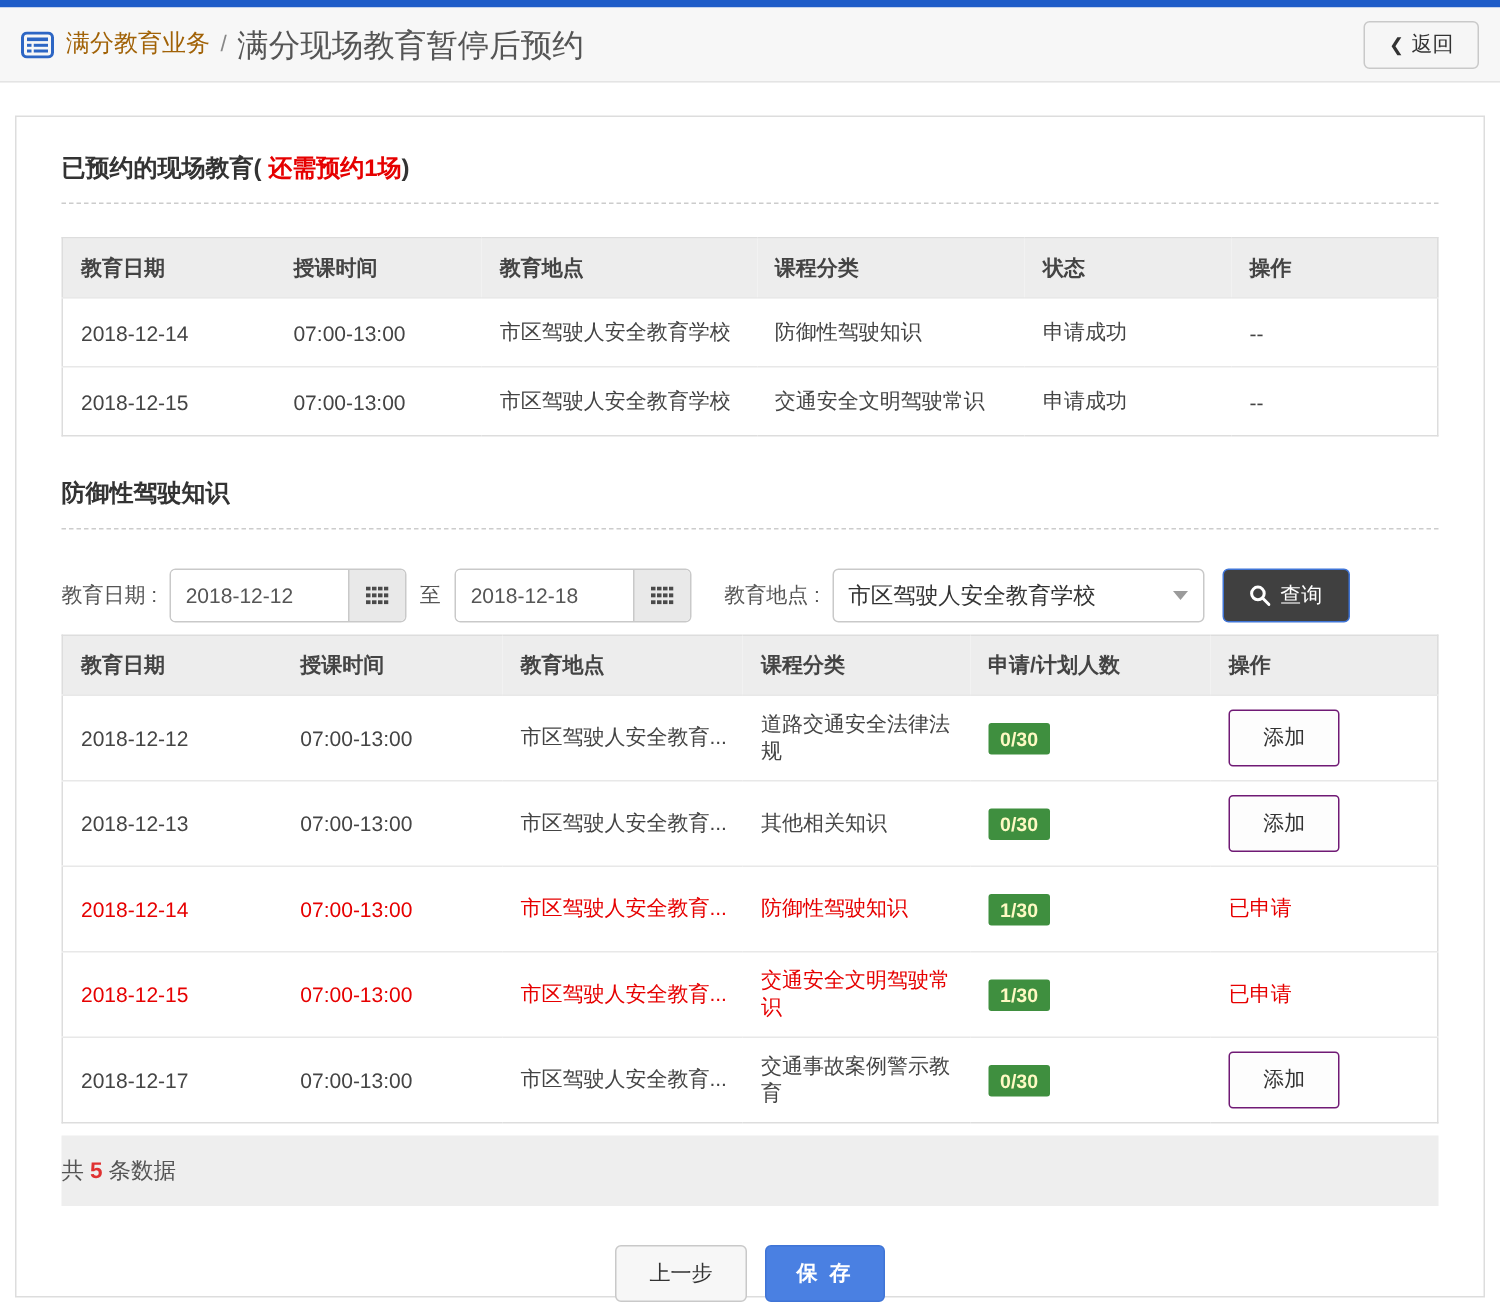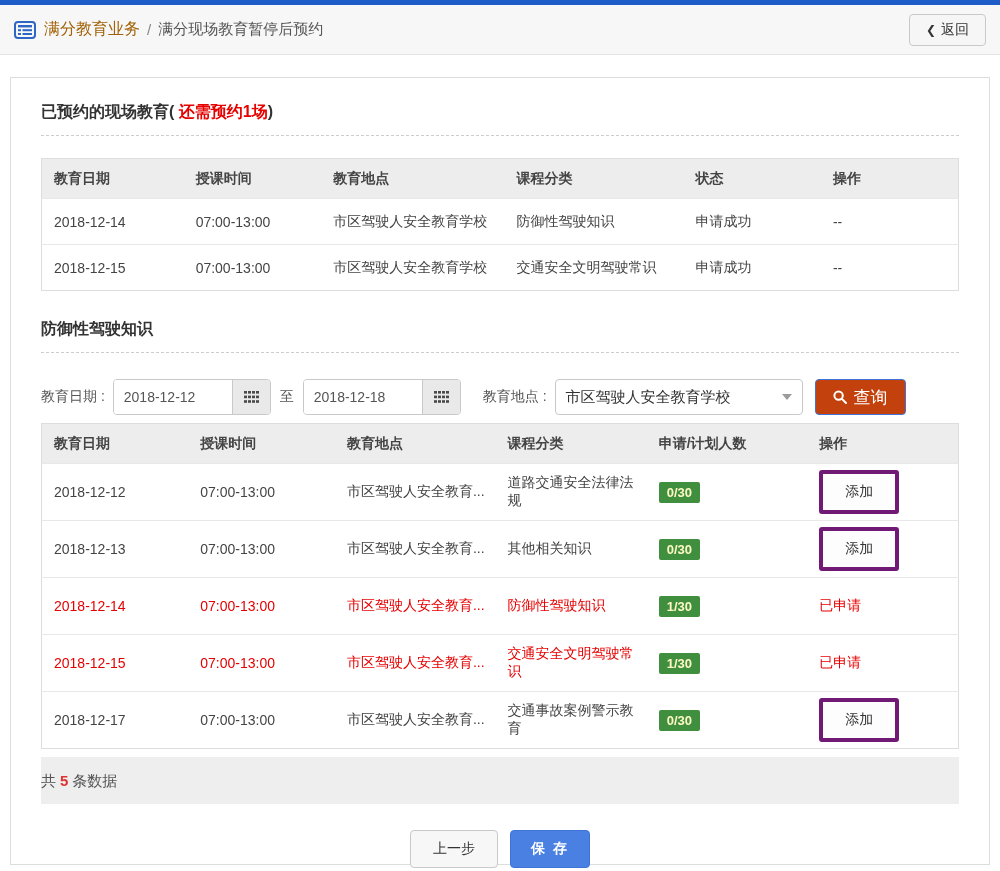--- a/index.html
+++ b/index.html
@@ -12,21 +12,21 @@
   }
   
   .topbar { height: 5px; background: #1e5cc8; }
   .appbar {
     height: 50px; background: #f7f7f7; border-bottom: 1px solid #e4e4e4;
     display: flex; align-items: center; padding: 0 14px;
   }
   .crumb-icon { display: inline-flex; margin-right: 8px; }
   .crumb-root { color: #a16207; font-size: 16px; text-decoration: none; cursor: pointer; }
   .crumb-sep { color: #888; font-size: 15px; margin: 0 7px; }
-  .crumb-cur { color: #555; font-size: 15px; }
+  .crumb-cur { color: #555; font-size: 21px; }
   .spacer { flex: 1; }
   .back-btn {
     display: inline-flex; align-items: center; gap: 5px;
     background: #f6f6f6; border: 1px solid #c9c9c9; border-radius: 4px;
     padding: 6px 16px; font-size: 14px; color: #333; cursor: pointer;
     font-family: inherit;
   }
   .back-btn .chev { font-size: 12px; font-weight: bold; color: #333; }
 
   
@@ -58,21 +58,21 @@
   table.tbl2 { margin-top: 8px; }
   table.tbl2 td { height: 57px; }
   tr.applied td { color: #e60000; }
   .applied-text { color: #e60000; }
 
   .badge {
     display: inline-block; background: #3f8f3f; color: #fef9c3;
     font-weight: bold; font-size: 13px; padding: 3px 8px; border-radius: 2px;
   }
   .add-btn {
-    background: #fdfdfd; border: 4px solid #701a75; border-radius: 3px;
+    background: #fdfdfd; border: 1px solid #701a75; border-radius: 3px;
     padding: 9px 22px; font-size: 14px; color: #333; cursor: pointer;
     font-family: inherit;
   }
 
   
   .filter {
     display: flex; align-items: center; margin-top: 26px; font-size: 14px; color: #555;
   }
   .filter .lbl { margin-right: 8px; }
   .date-group {
@@ -93,22 +93,22 @@
     display: inline-flex; align-items: center; justify-content: space-between;
     width: 248px; height: 36px; border: 1px solid #c9c9c9; border-radius: 4px;
     padding: 0 10px; background: #fff; cursor: pointer; color: #333; font-size: 15px;
   }
   .select .caret {
     width: 0; height: 0; border-left: 5px solid transparent;
     border-right: 5px solid transparent; border-top: 6px solid #9b9b9b;
   }
   .search-btn {
     margin-left: 12px; height: 36px; padding: 0 17px;
-    background: #c2410c; color: #fff; border: 1px solid #3f74d6; border-radius: 4px;
-    font-size: 17px; cursor: pointer; display: inline-flex; align-items: center; gap: 7px;
+    background: #404040; color: #fff; border: 1px solid #3f74d6; border-radius: 4px;
+    font-size: 14px; cursor: pointer; display: inline-flex; align-items: center; gap: 7px;
     font-family: inherit;
   }
 
   
   .count-strip {
     margin-top: 8px; background: #eeeeee; height: 47px; line-height: 47px;
     text-align: left; padding-right: 16px; font-size: 15px; color: #555;
   }
   .count-strip .num { color: #e03131; font-weight: bold; margin: 0 4px; }
   .btn-row { display: flex; justify-content: center; gap: 12px; margin-top: 26px; }

